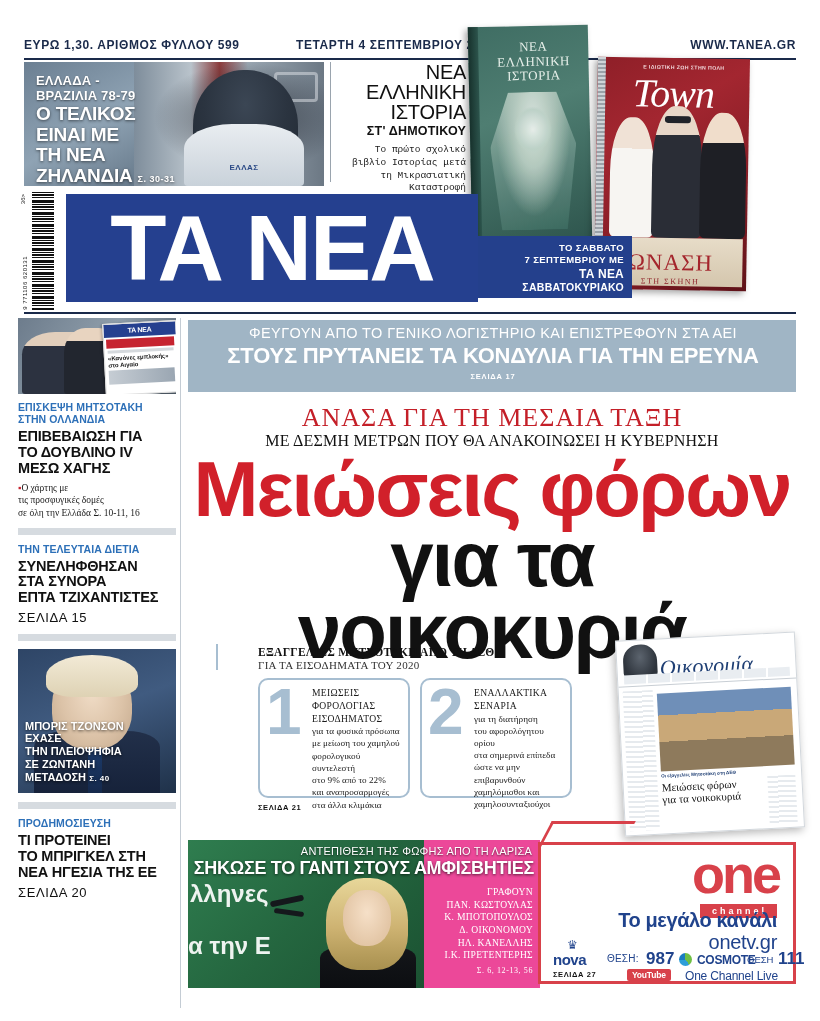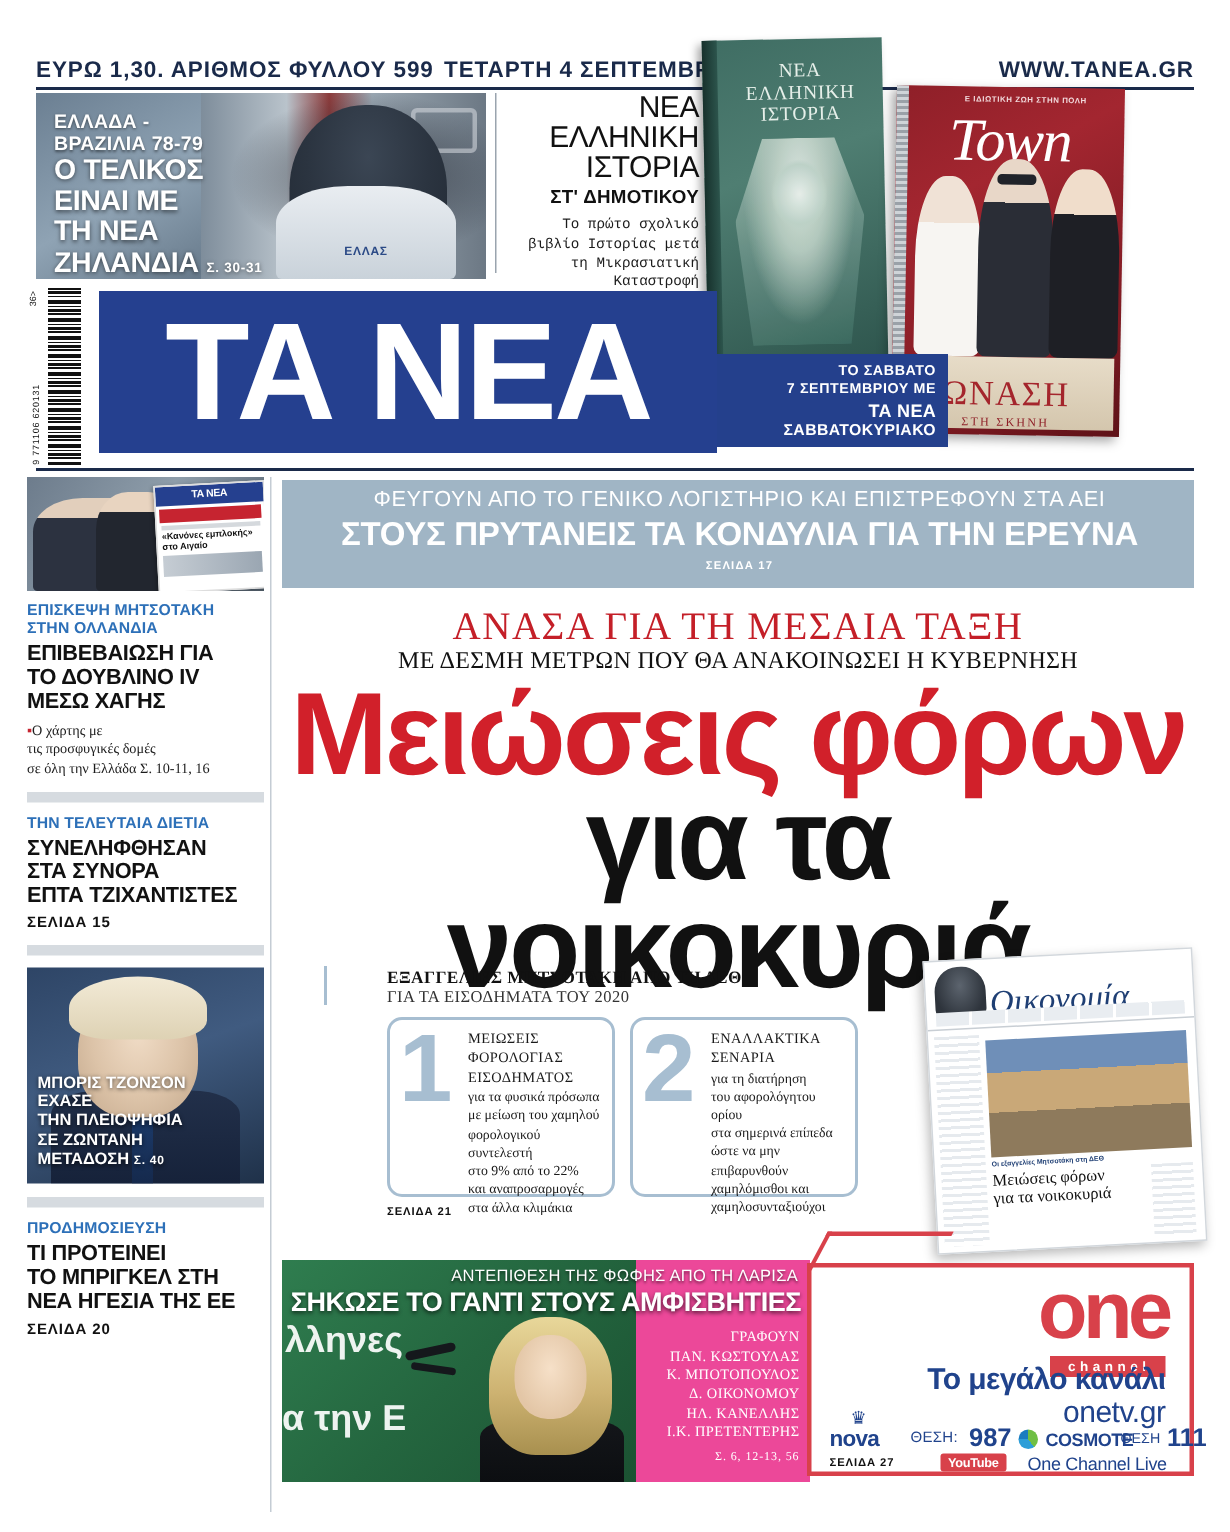--- a/index.html
+++ b/index.html
@@ -8,21 +8,21 @@
     background: #ffffff;
     font-family: "Liberation Sans", sans-serif;
     position: relative;
     overflow: hidden;
   }
   .page { position: relative; width: 820px; height: 1021px; }
 
   
   .topbar {
     position: absolute; left: 24px; top: 38px; width: 772px; height: 16px;
-    font-size: 15px; letter-spacing: .6px; color: #1a2a4a; font-weight: 700;
+    font-size: 12px; letter-spacing: .6px; color: #1a2a4a; font-weight: 700;
   }
   .topbar .tb-left { position: absolute; left: 0; top: 0; }
   .topbar .tb-mid { position: absolute; left: 272px; top: 0; }
   .topbar .tb-right { position: absolute; right: 0; top: 0; }
 
   .rule-top { position: absolute; left: 24px; top: 58px; width: 772px; height: 2px; background: #1a2a4a; }
 
   
   .sports {
     position: absolute; left: 24px; top: 62px; width: 300px; height: 124px;
@@ -186,21 +186,21 @@
   .paper-thumb .pt-img { height: 14px; margin: 2px 3px 0;
     background: linear-gradient(90deg,#c6cdd4,#9aa6b2); }
 
   .sb-kicker { color: #2d70b8; font-size: 10.5px; font-weight: 700; line-height: 1.18;
     letter-spacing: .1px; margin-top: 7px; }
   .sb-head { color: #111; font-size: 14.5px; font-weight: 700; line-height: 1.1;
     margin-top: 3px; letter-spacing: -.2px; }
   .sb-body { font-family: "Liberation Serif", serif; font-size: 9.5px; line-height: 1.32;
     color: #1b1b1b; margin-top: 5px; }
   .sb-body .bullet { color: #c62430; font-weight: 700; }
-  .sb-page { font-size: 10px; font-weight: 700; letter-spacing: .6px; color: #111; margin-top: 4px; }
+  .sb-page { font-size: 13px; font-weight: 400; letter-spacing: .6px; color: #111; margin-top: 4px; }
   .sb-sep { width: 158px; height: 7px; background: #d6dbe0; margin: 9px 0 8px; }
 
   .sb-photo2 { width: 158px; height: 144px; position: relative; overflow: hidden;
     background: linear-gradient(160deg,#2e4566 0%,#405b80 45%,#1f3149 100%); }
   .sb-photo2 .bj-head {
     position: absolute; left: 34px; top: 14px; width: 80px; height: 86px;
     background: radial-gradient(ellipse at 50% 34%, #f0dcc6 0%, #dcc3a8 55%, #c3a88c 100%);
     border-radius: 48% 48% 42% 42%;
   }
   .sb-photo2 .bj-hair {

